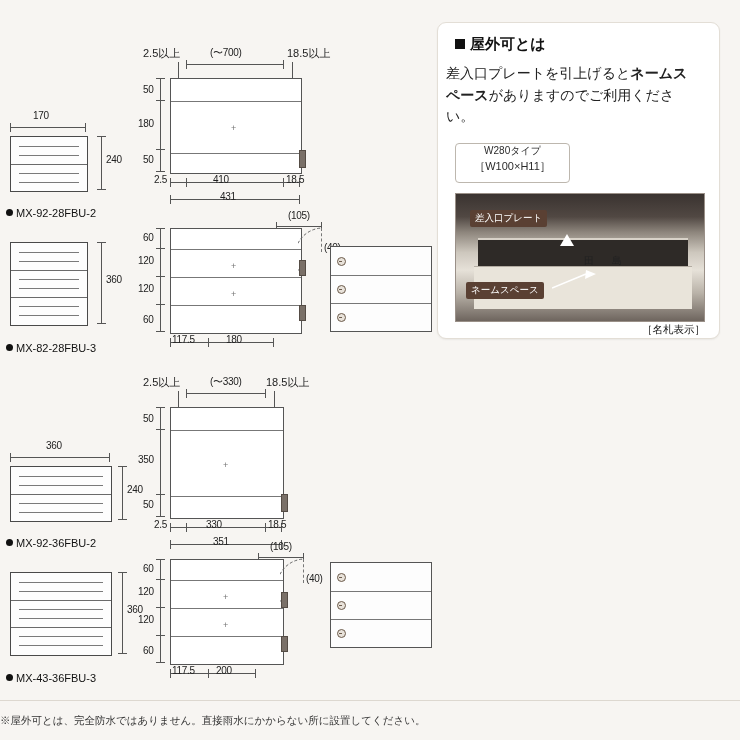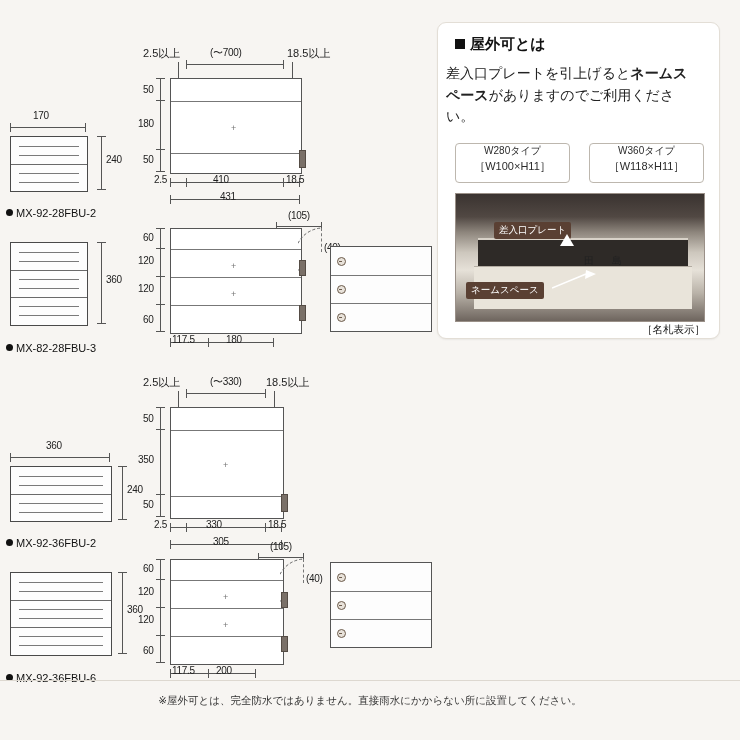--- a/index.html
+++ b/index.html
@@ -70,22 +70,22 @@
     border:1px solid #9a9088;overflow:hidden;
   }
   .photo .slot-dark{position:absolute;left:22px;right:16px;top:44px;height:26px;background:#2e2a27;border-top:2px solid #d8d2c8;}
   .photo .panel-strip{position:absolute;left:18px;right:12px;top:72px;height:42px;background:#e9e4da;border-top:1px solid #b3aca2;}
   .cal-tag{position:absolute;background:#5a4033;color:#fff;font-size:9.5px;padding:2px 5px;border-radius:2px;white-space:nowrap;}
   .name-plate{position:absolute;left:128px;top:60px;font-size:10px;color:#222;letter-spacing:4px;}
   .side-note{position:absolute;right:14px;top:300px;font-size:10.5px;color:#111;}
 
   
   .footer{
-    position:absolute;left:0;right:0;bottom:32px;text-align:center;
-    font-size:10.5px;color:#333;
+    position:absolute;left:0;right:0;bottom:12px;text-align:left;
+    font-size:10.5px;color:#333;font-family:Liberation Serif, serif;
   }
   .rule{position:absolute;left:0;right:0;top:0;height:1px;background:#ddd8d0;}
 
   
   .arrow-up{position:absolute;width:0;height:0;border-left:7px solid transparent;border-right:7px solid transparent;border-bottom:12px solid #fff;}
 </style>
 </head>
 <body>
 
 <div class="page">
@@ -181,21 +181,21 @@
         <div class="slot-graphic" style="top:9px;"></div>
         <div class="slot-graphic" style="top:18px;"></div>
       </div>
     </div>
     <div class="vline" style="left:122px;top:572px;height:82px;"></div>
     <div class="tick" style="left:118px;top:572px;width:9px;height:1px;"></div>
     <div class="tick" style="left:118px;top:653px;width:9px;height:1px;"></div>
     <div class="dim abs" style="left:127px;top:604px;">360</div>
 
     <div class="abs" style="left:6px;top:668px;">
-      <span class="bullet"></span><span class="prod-name">MX-92-36FBU-6</span>
+      <span class="bullet"></span><span class="prod-name">MX-43-36FBU-3</span>
     </div>
   </div>
 
   <div>
     <div class="dim-sm abs" style="left:143px;top:46px;">2.5以上</div>
     <div class="dim abs" style="left:210px;top:46px;">(〜700)</div>
     <div class="dim-sm abs" style="left:287px;top:46px;">18.5以上</div>
 
     <div class="hline" style="left:186px;top:64px;width:98px;"></div>
     <div class="tick" style="left:186px;top:60px;width:1px;height:9px;"></div>
@@ -322,21 +322,21 @@
     <div class="tick" style="left:186px;top:523px;width:1px;height:9px;"></div>
     <div class="tick" style="left:265px;top:523px;width:1px;height:9px;"></div>
     <div class="tick" style="left:281px;top:523px;width:1px;height:9px;"></div>
     <div class="dim abs" style="left:154px;top:519px;">2.5</div>
     <div class="dim abs" style="left:206px;top:519px;">330</div>
     <div class="dim abs" style="left:268px;top:519px;">18.5</div>
 
     <div class="hline" style="left:170px;top:544px;width:112px;"></div>
     <div class="tick" style="left:170px;top:540px;width:1px;height:9px;"></div>
     <div class="tick" style="left:281px;top:540px;width:1px;height:9px;"></div>
-    <div class="dim abs" style="left:213px;top:536px;">305</div>
+    <div class="dim abs" style="left:213px;top:536px;">351</div>
   </div>
 
   <div>
     <div class="dim abs" style="left:270px;top:541px;">(105)</div>
     <div class="hline" style="left:258px;top:557px;width:46px;"></div>
     <div class="tick" style="left:258px;top:553px;width:1px;height:9px;"></div>
     <div class="tick" style="left:303px;top:553px;width:1px;height:9px;"></div>
 
     <div class="draw-box" style="left:170px;top:559px;width:112px;height:104px;">
       <div class="shelf" style="top:20px;"></div>
@@ -391,30 +391,26 @@
     </div>
 
     <div class="panel-desc">
       <span>差入口プレートを引上げると</span><b>ネームスペース</b><span>がありますのでご利用ください。</span>
     </div>
 
     <div class="type-box" style="left:17px;">
       <div class="t1"><span>W280</span><span>タイプ</span></div>
       <div class="t2">［W100×H11］</div>
     </div>
-    <div class="type-box" style="left:151px;">
-      <div class="t1"><span>W360</span><span>タイプ</span></div>
-      <div class="t2">［W118×H11］</div>
-    </div>
 
     <div class="photo">
       <div class="slot-dark"></div>
       <div class="panel-strip"></div>
       <div class="name-plate">田　島</div>
-      <div class="cal-tag" style="left:14px;top:28px;margin-left:24px;">差入口プレート</div>
+      <div class="cal-tag" style="left:14px;top:16px;">差入口プレート</div>
       <div class="arrow-up" style="left:104px;top:40px;"></div>
       <div class="cal-tag" style="left:10px;top:88px;">ネームスペース</div>
       <svg class="abs" style="left:96px;top:76px;" width="46" height="26">
         <path d="M0,18 L34,4" stroke="#fff" stroke-width="1.6" fill="none"></path>
         <polygon points="34,0 44,4 33,9" fill="#fff"></polygon>
       </svg>
     </div>
 
     <div class="side-note">［名札表示］</div>
   </div>

